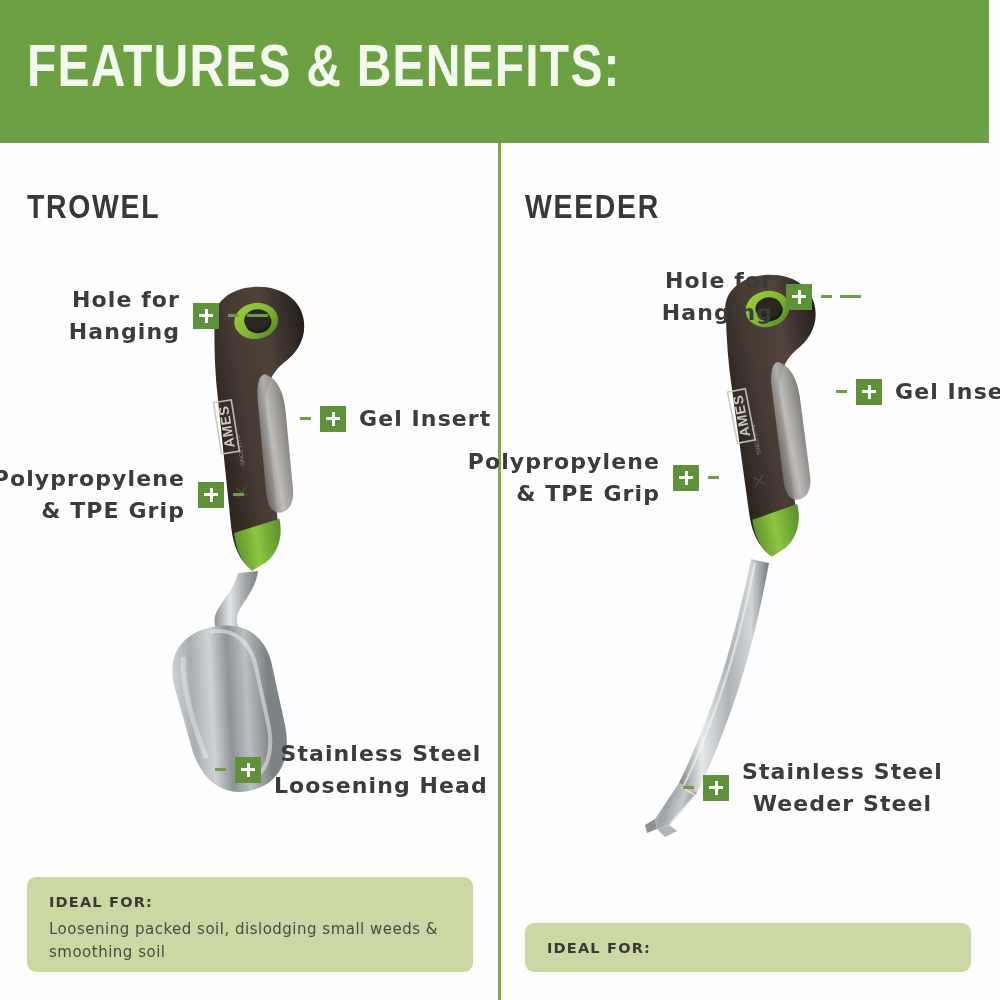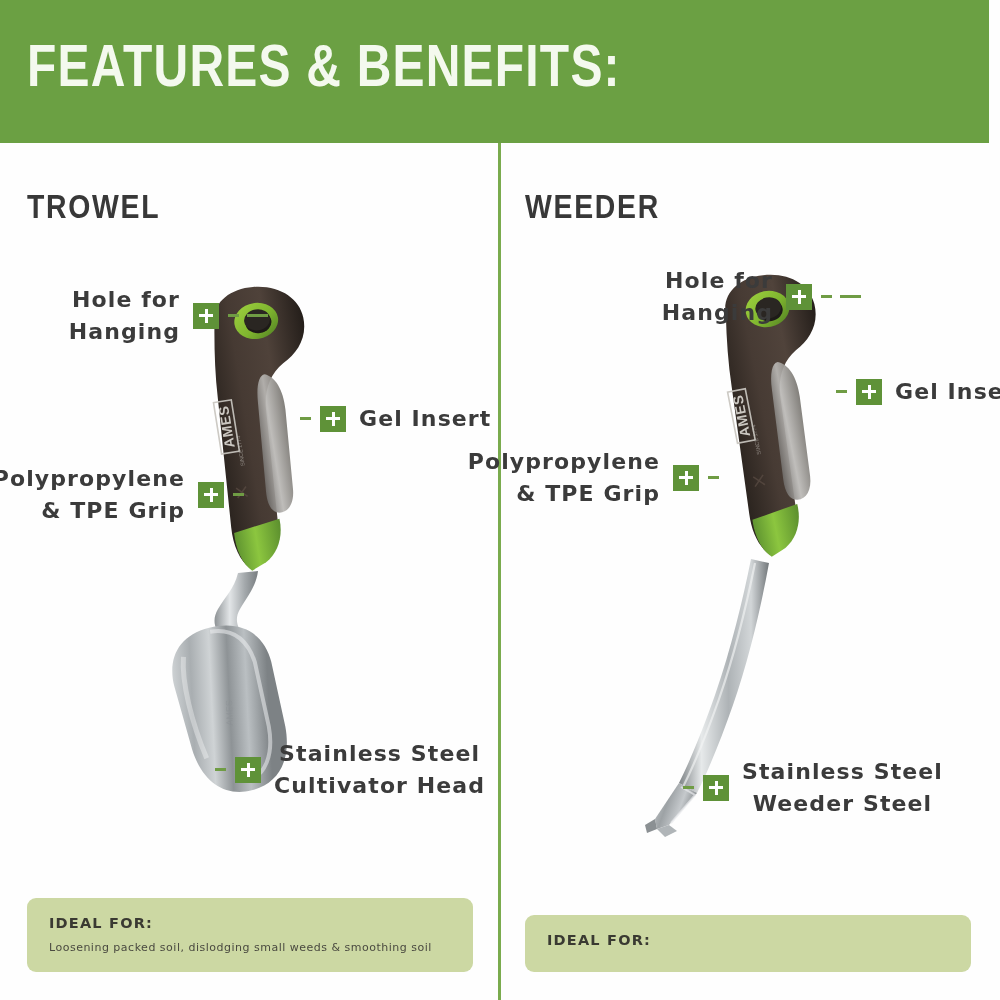--- a/index.html
+++ b/index.html
@@ -120,36 +120,36 @@
   .gap-s { width: 9px; flex: 0 0 auto; }
   .gap-m { width: 13px; flex: 0 0 auto; }
 
   
   .ideal {
     position: absolute;
     bottom: 28px;
     width: 446px;
     background: #ccd8a3;
     border-radius: 9px;
-    padding: 17px 22px 16px 22px;
+    padding: 17px 22px 8px 22px;
   }
   .col-left  .ideal { left: 27px; }
   .col-right .ideal { left: 24px; }
 
   .ideal-title {
     font-family: "DejaVu Sans", sans-serif;
     font-size: 14.5px;
     font-weight: bold;
     letter-spacing: 1.2px;
     color: #3a3a32;
     margin-bottom: 8px;
   }
   .ideal-body {
     font-family: "DejaVu Sans", sans-serif;
-    font-size: 11px;
+    font-size: 15px;
     font-weight: normal;
     letter-spacing: 0.5px;
     color: #4a4a40;
     line-height: 1.55;
   }
 
   
   .tool {
     position: absolute;
     pointer-events: none;
@@ -305,21 +305,21 @@
       <div class="dash d1"></div>
     </div>
 
     <div class="callout" style="left: 215px; top: 595px;">
       <div class="dash d1"></div>
       <div class="gap-s"></div>
       <div class="badge"></div>
       <div class="gap-m"></div>
       <div class="callout-text left">
         <div>Stainless Steel</div>
-        <div>Cultivator Head</div>
+        <div>Loosening Head</div>
       </div>
     </div>
 
     <div class="ideal">
       <div class="ideal-title">IDEAL FOR:</div>
       <div class="ideal-body">Loosening packed soil, dislodging small weeds &amp; smoothing soil</div>
     </div>
   </div>
 
   <div class="col col-right">

